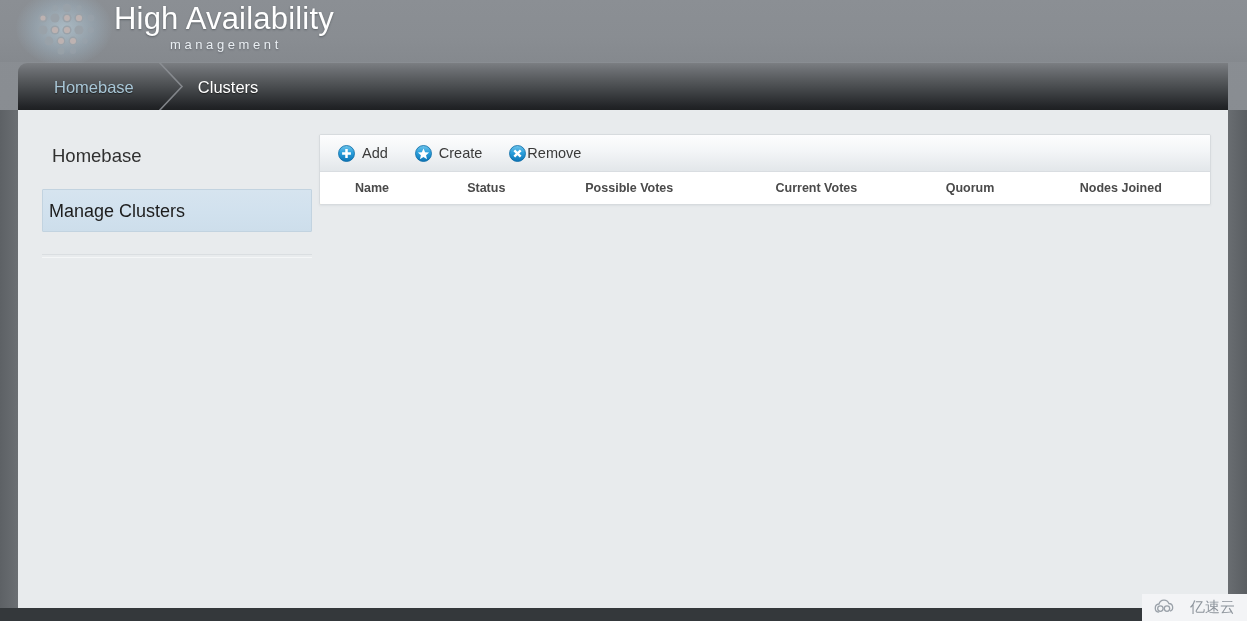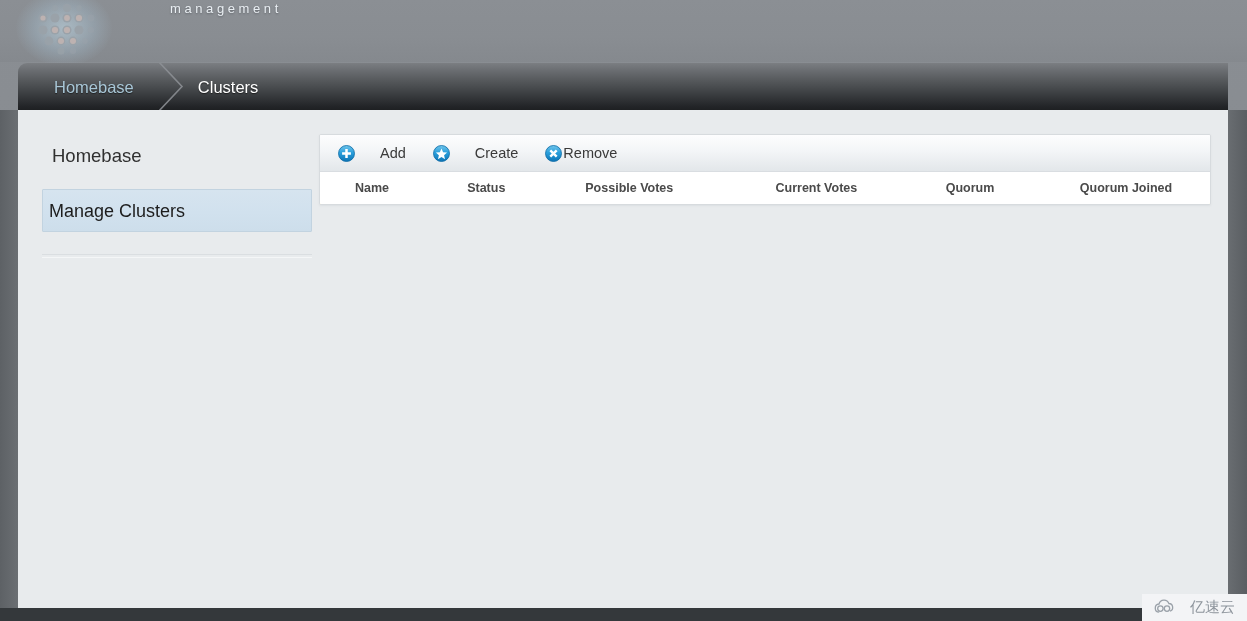--- a/index.html
+++ b/index.html
@@ -230,21 +230,21 @@
   .tbtn-icon {
     width: 17px;
     height: 17px;
     flex: 0 0 17px;
     display: block;
   }
   .tbtn-label {
     font-size: 14.5px;
     color: #3a3a3a;
     line-height: 20px;
-    margin-left: 25px;
+    margin-left: 7px;
     white-space: nowrap;
   }
   .tbtn-label.nogap { margin-left: 1px; }
 
   
   table#cluster-table {
     width: 100%;
     border-collapse: collapse;
     background: #fef9c3;
     padding-left: 32px;
@@ -344,20 +344,21 @@
           <circle cx="25" cy="28" r="3.1"></circle>
           <circle cx="37" cy="28" r="3.1"></circle>
           <circle cx="49" cy="16" r="3.1"></circle>
           <circle cx="31" cy="39" r="3.0"></circle>
           <circle cx="43" cy="39" r="3.0"></circle>
           <circle cx="37" cy="16" r="2.9"></circle>
           <circle cx="13" cy="16" r="2.6"></circle>
         </g>
       </svg>
       <div class="logo-text">
+        <div class="logo-title">High Availability</div>
         <div class="logo-sub">management</div>
       </div>
     </div>
 
   </div>
 
   <div id="crumbbar">
     <div class="crumbs">
       <a href="#" class="crumb crumb-home">Homebase</a>
       <div class="crumb-sep">
@@ -434,21 +435,21 @@
       </div>
 
       <table id="cluster-table">
         <thead>
           <tr>
             <th style="width:112px; padding-left:35px;">Name</th>
             <th style="width:118px;">Status</th>
             <th style="width:190px;">Possible Votes</th>
             <th style="width:170px;">Current Votes</th>
             <th style="width:134px;">Quorum</th>
-            <th style="width:130px;">Quorum Joined</th>
+            <th style="width:130px;">Nodes Joined</th>
           </tr>
         </thead>
         <tbody id="empty-body"></tbody>
       </table>
 
     </div>
   </div>
 
   <div id="footerbar"></div>
 

